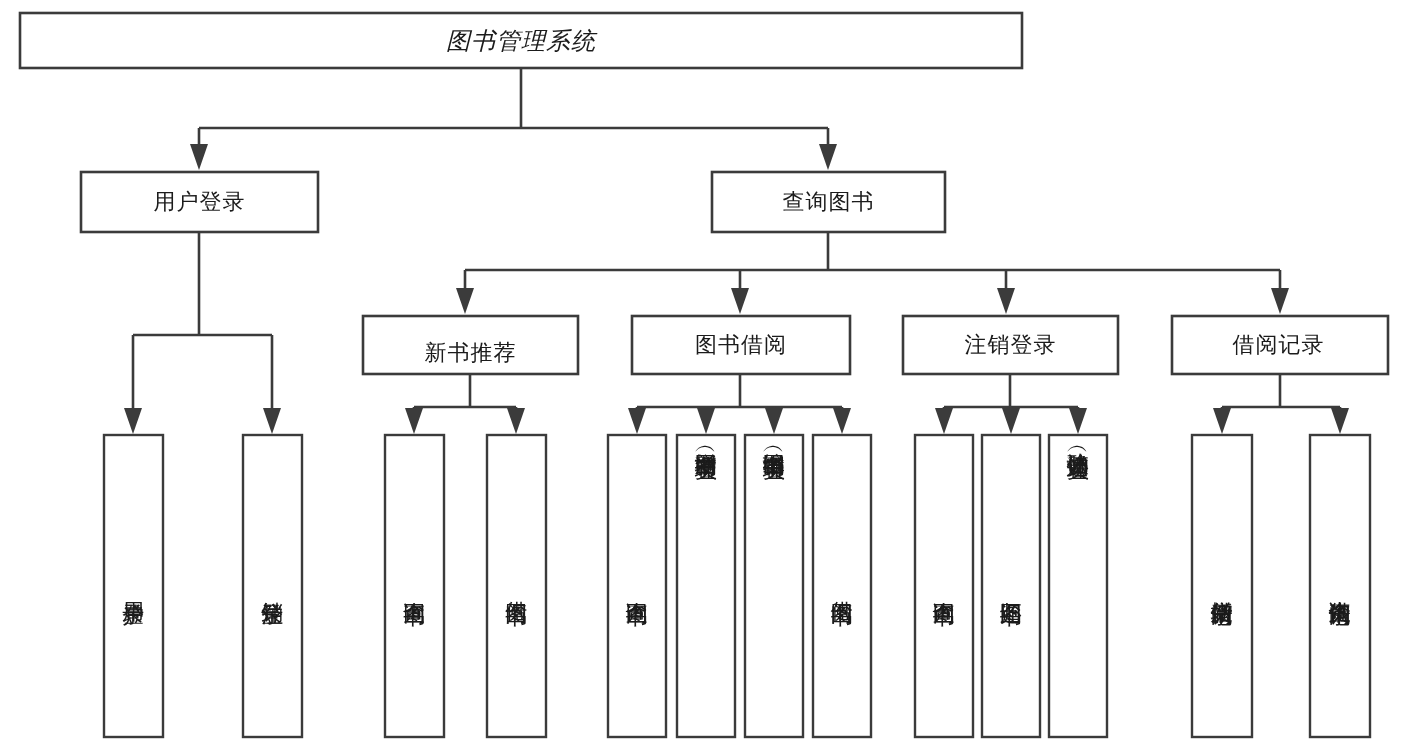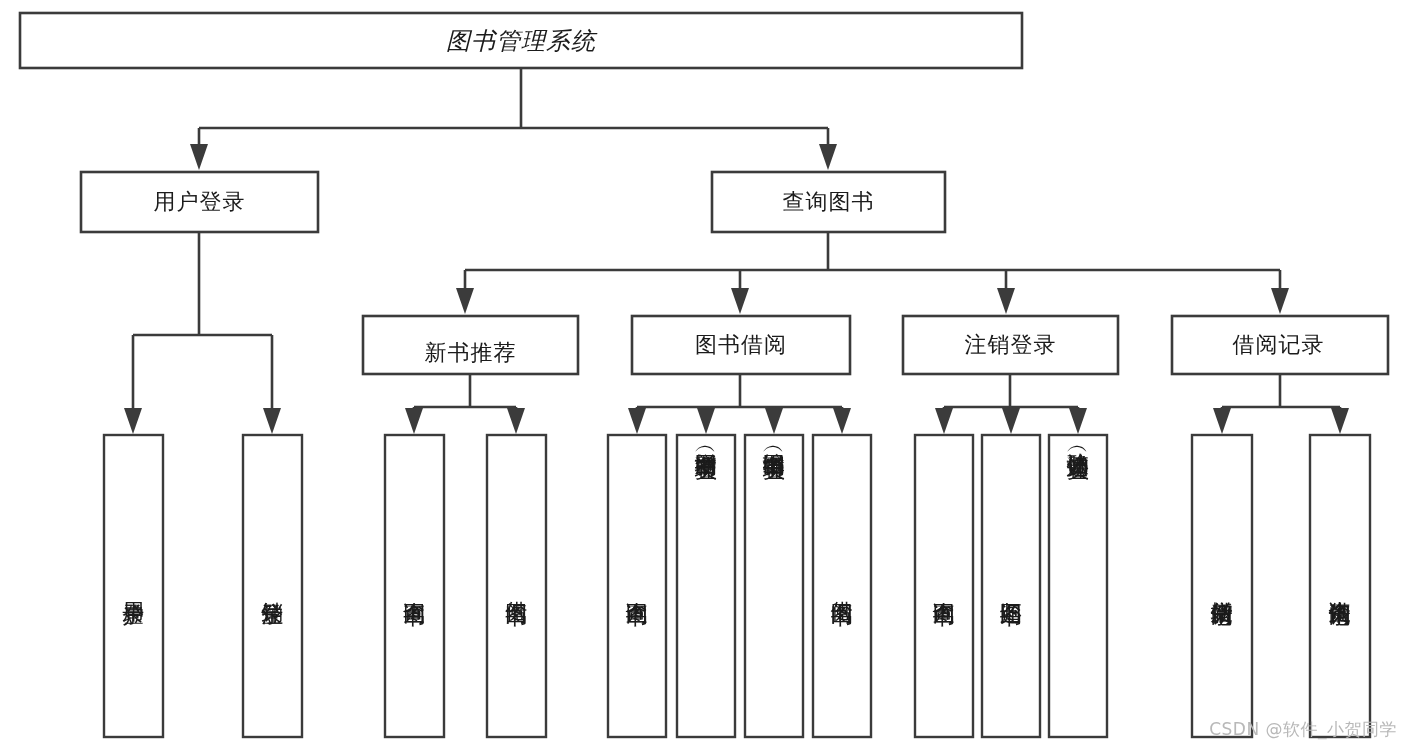--- a/index.html
+++ b/index.html
@@ -257,15 +257,14 @@
     <span class="vlabel leaf-label">确认归还（管理员）</span>
   </div>
 
   <div class="vlabel-wrap" style="left:1192px; top:435px; width:60px; height:302px;">
     <span class="vlabel leaf-label">新增借阅记录</span>
   </div>
   <div class="vlabel-wrap" style="left:1310px; top:435px; width:60px; height:302px;">
     <span class="vlabel leaf-label">查询借阅记录</span>
   </div>
 
-  <div class="watermark">CSDN @软件_小贺同学</div>
 
 </div>
 
 </body></html>

